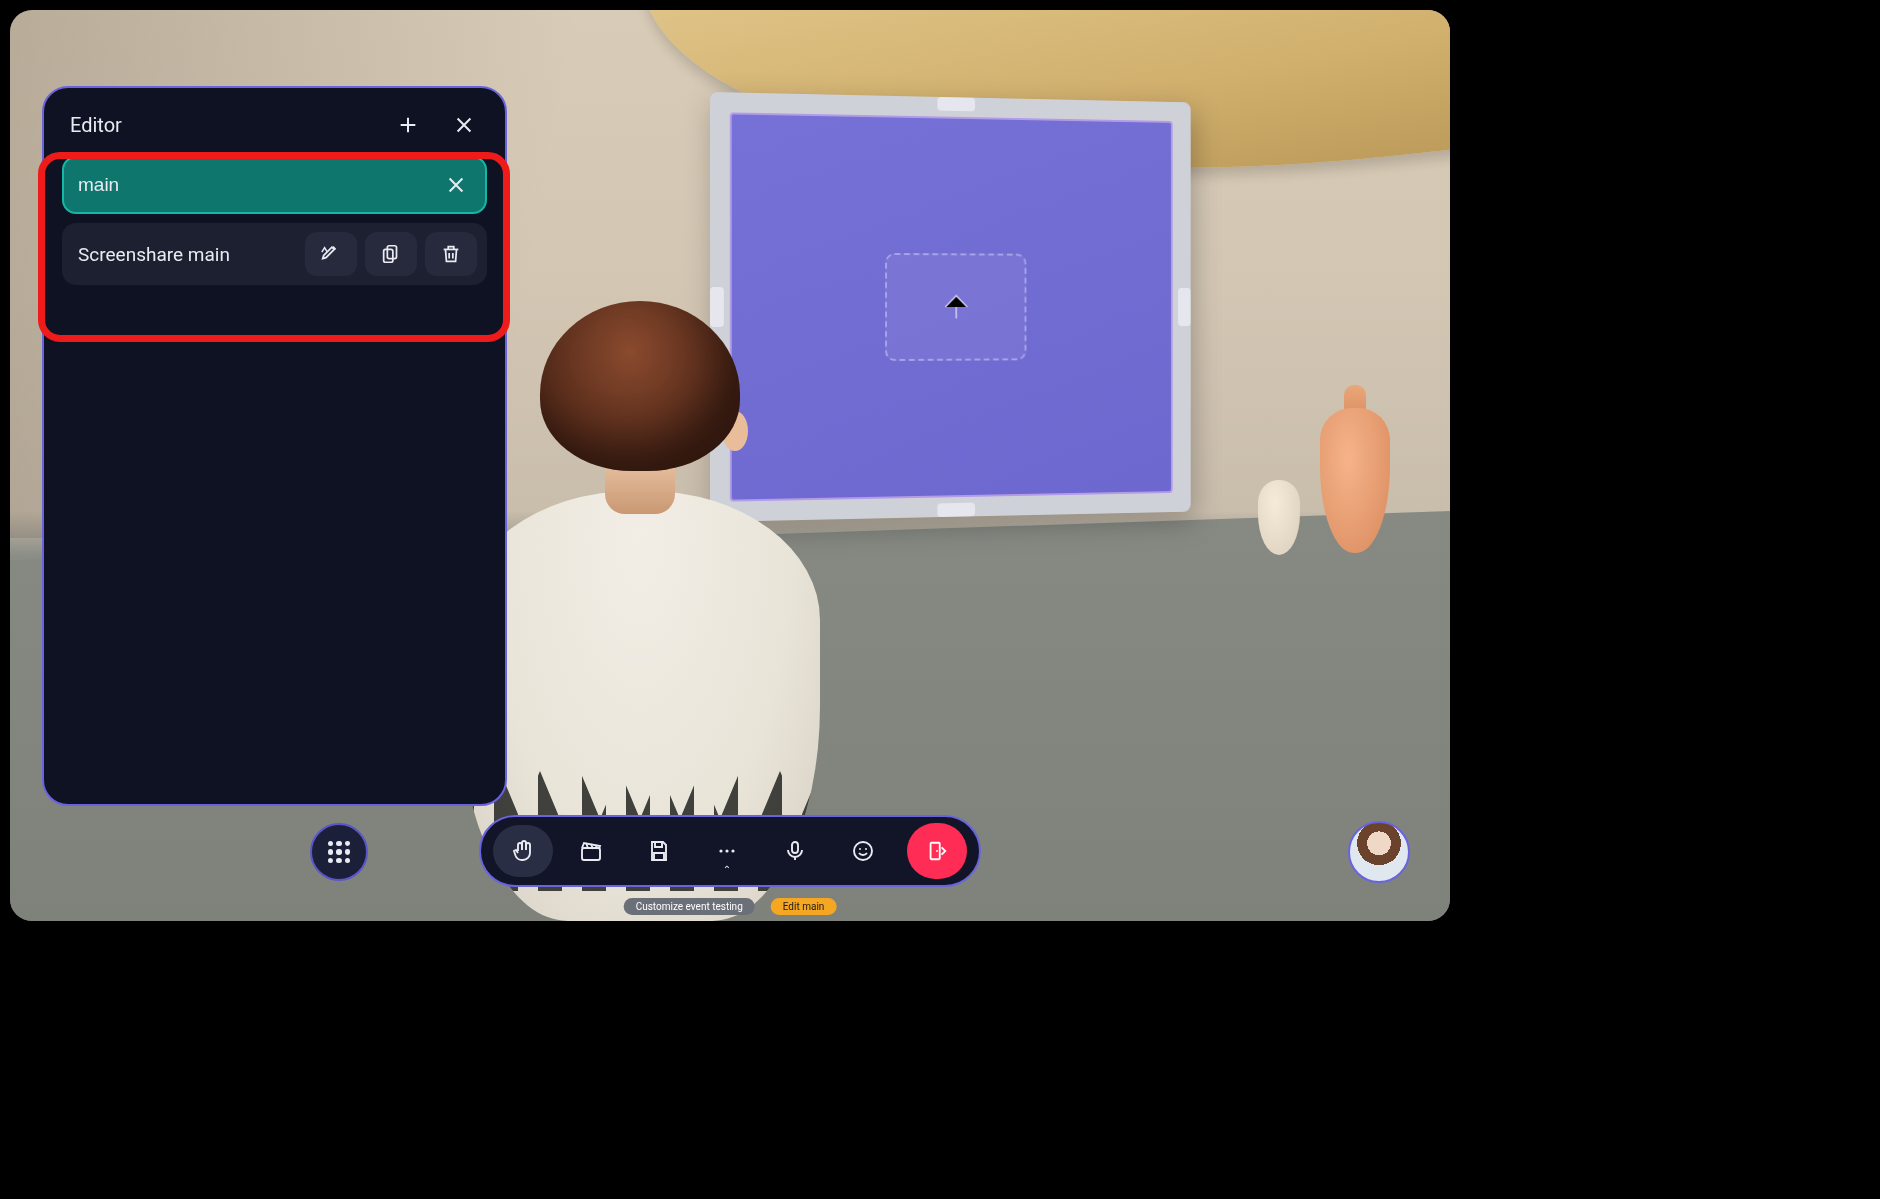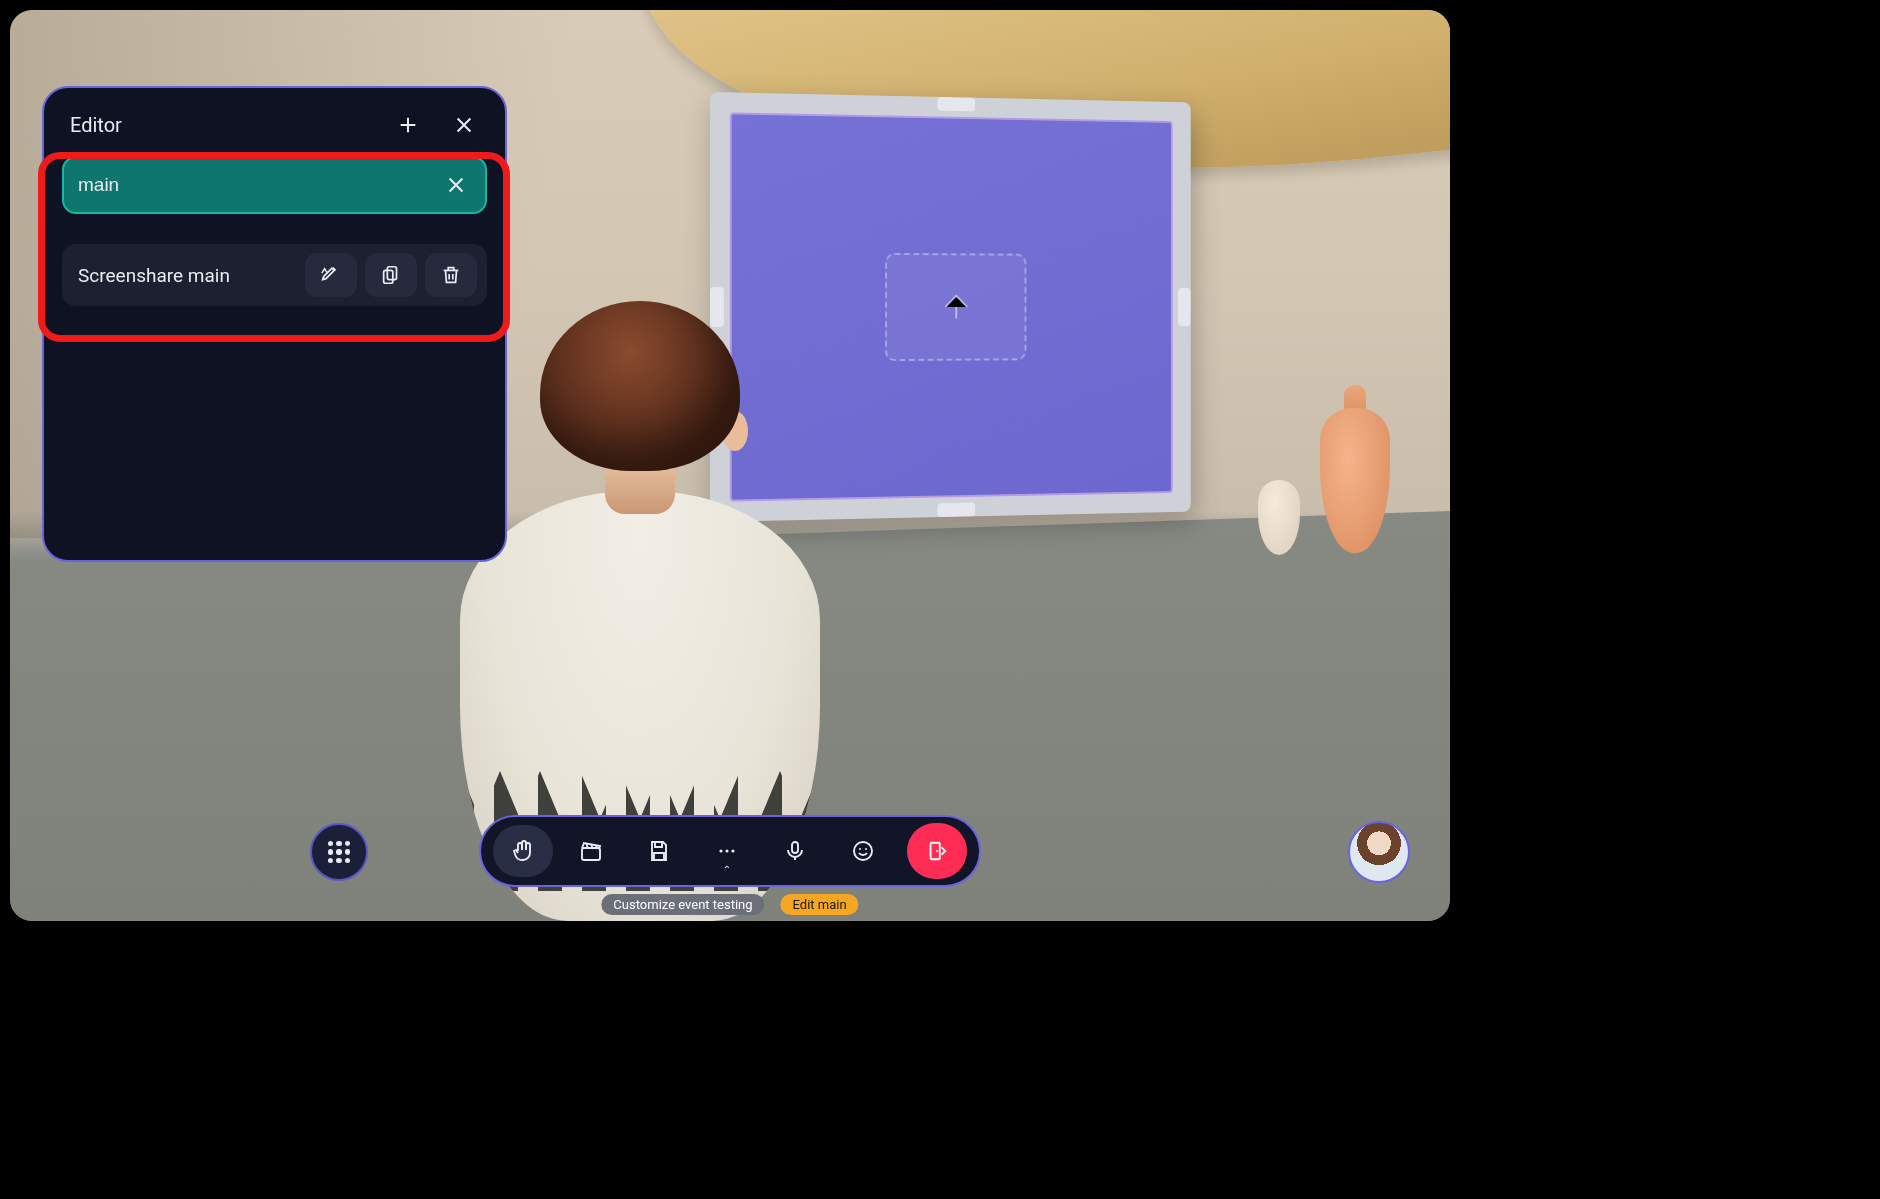--- a/index.html
+++ b/index.html
@@ -149,21 +149,21 @@
         transparent 0 10px, black 10px 34px, transparent 34px 44px);
             mask: repeating-linear-gradient(90deg,
         transparent 0 10px, black 10px 34px, transparent 34px 44px);
     clip-path: polygon(0 40%, 5% 0, 10% 40%, 15% 0, 20% 40%, 25% 0, 30% 40%, 35% 0, 40% 40%, 45% 0, 50% 40%, 55% 0, 60% 40%, 65% 0, 70% 40%, 75% 0, 80% 40%, 85% 0, 90% 40%, 95% 0, 100% 40%, 100% 100%, 0 100%);
     opacity:.9;
   }
   
   .editor-panel {
     position: absolute;
     left: 32px; top: 76px;
-    width: 465px; height: 476px;
+    width: 465px; height: 720px;
     background: #0f1222;
     border: 2px solid #6a63e0;
     border-radius: 26px;
     padding: 18px 18px;
     color: #e9eaf2;
   }
   .editor-head {
     display:flex; align-items:center; justify-content:space-between;
     padding: 4px 8px 14px;
     font-size: 20px;
@@ -190,21 +190,21 @@
     height: 58px;
     display:flex; align-items:center;
     padding: 0 14px;
     gap: 10px;
   }
   .search-input {
     flex:1; background:transparent; border:none; outline:none;
     color:#e9eaf2; font-size:19px;
   }
   .list-row {
-    margin-top: 30px;
+    margin-top: 9px;
     background: #1c2030;
     border-radius: 14px;
     height: 62px;
     display:flex; align-items:center;
     padding: 0 10px 0 16px;
     gap: 8px;
     font-size: 19px;
   }
   .list-row .label { flex:1; }
   .pill-btn {
@@ -272,21 +272,21 @@
     border-radius:50%;
     border:2px solid #6a63e0;
     background: radial-gradient(circle at 50% 35%, #efd9c6 0 25%, #6b432c 25% 46%, #dfe8ef 46% 100%);
     cursor:pointer;
   }
   .status-pills {
     position:absolute;
     left:50%; bottom:6px;
     transform:translateX(-50%);
     display:flex; gap:16px;
-    font-size:13px;
+    font-size:10px;
   }
   .pill {
     padding:3px 12px; border-radius:12px;
     background:#6b6f78; color:#fff;
   }
   .pill.orange { background:#f5a623; color:#1a1a1a; }
 </style>
 </head>
 <body>
 

